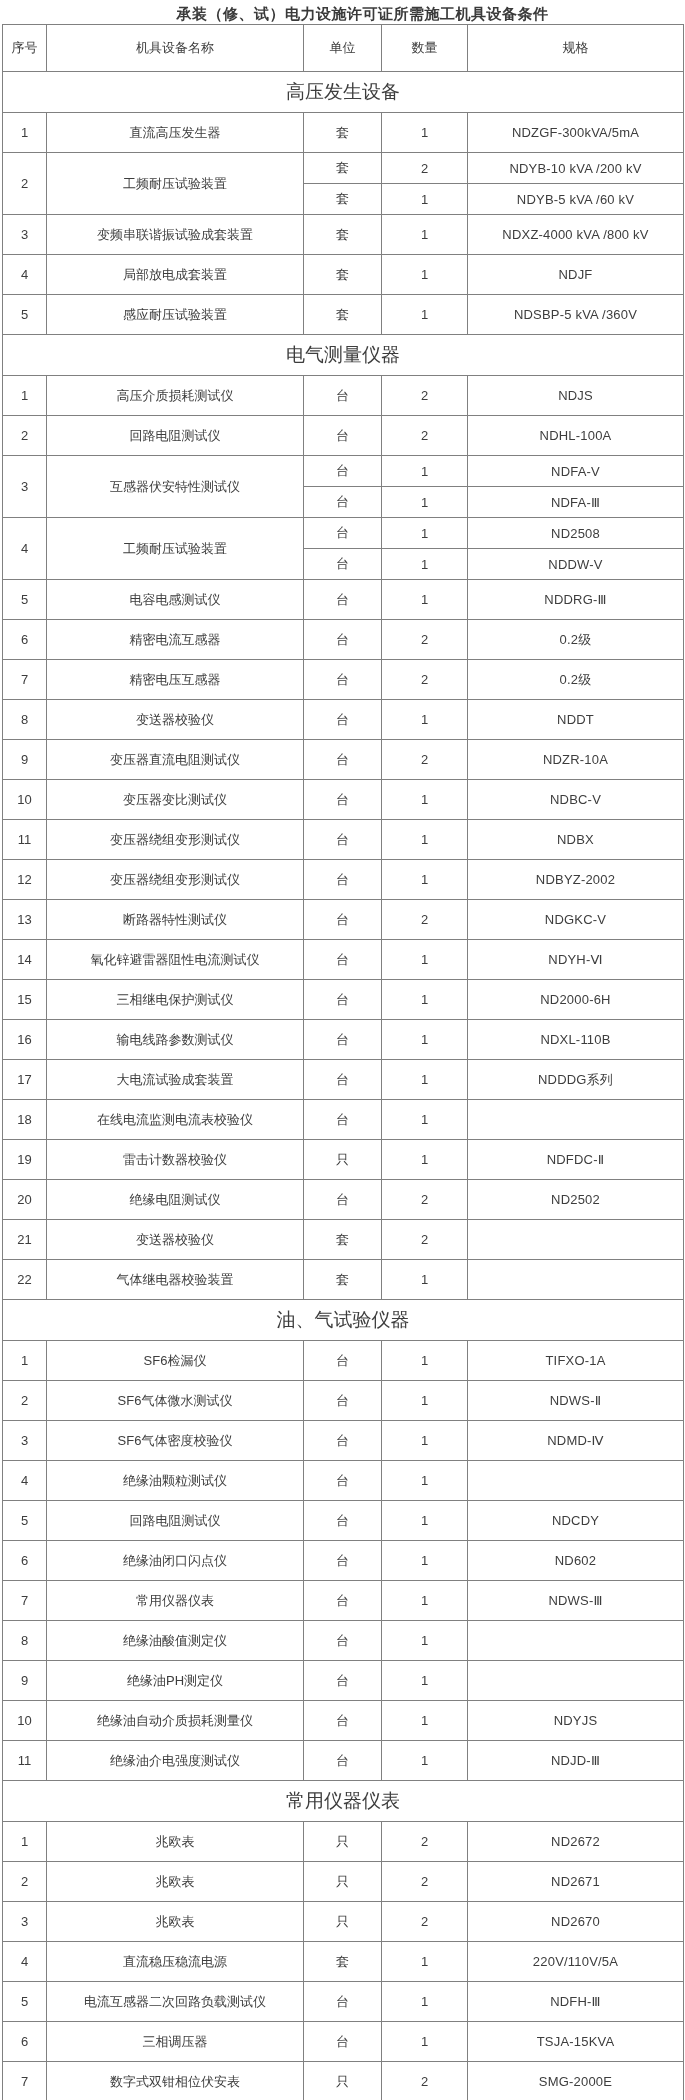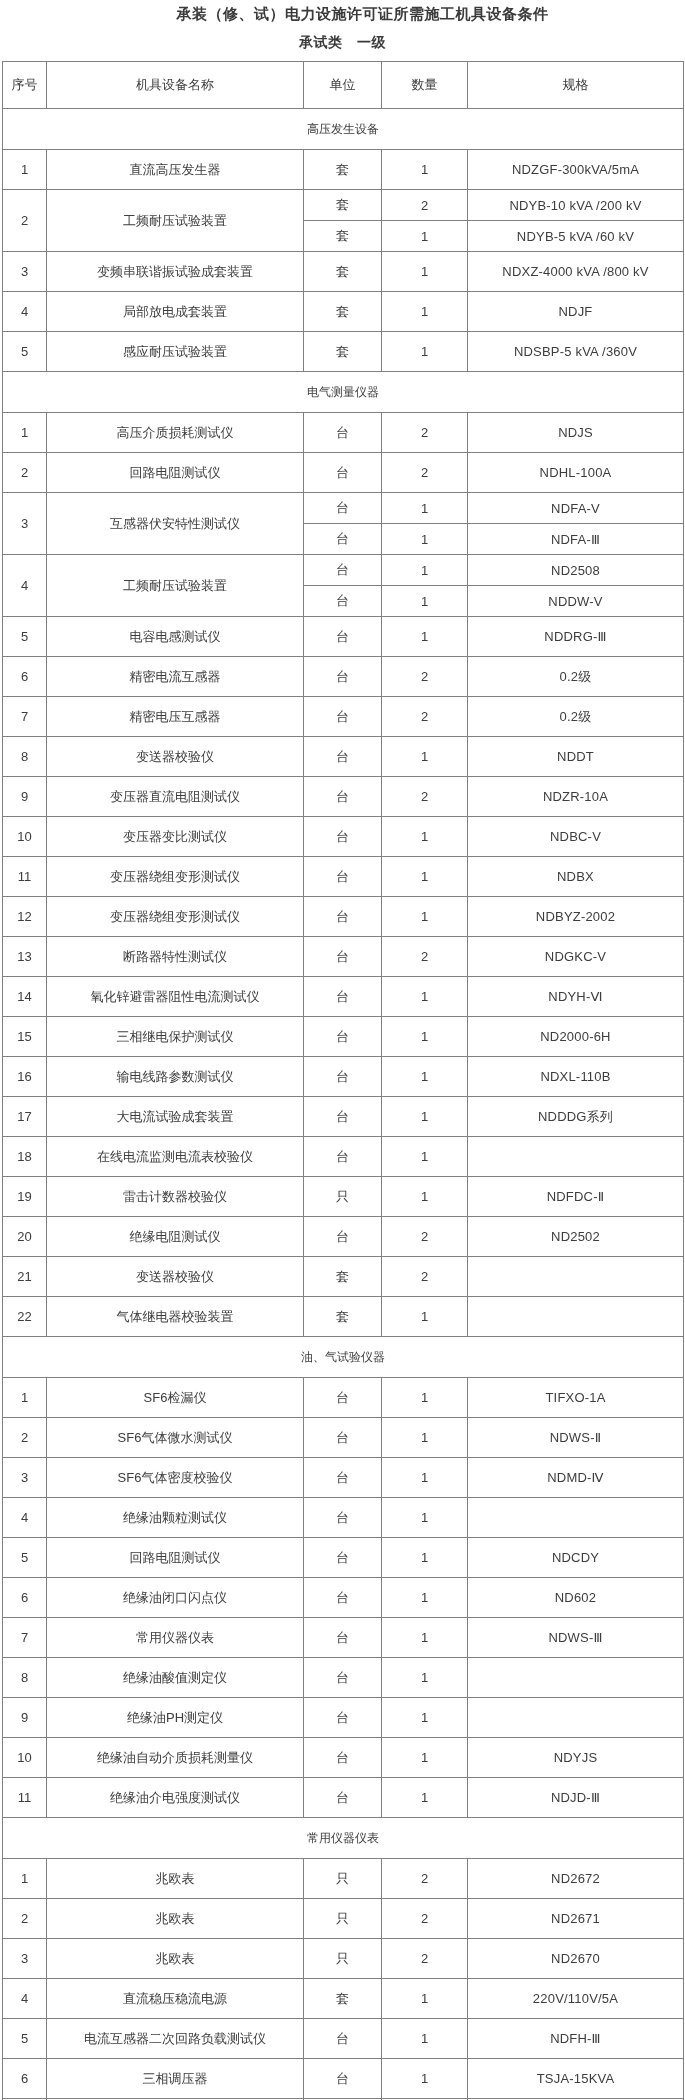--- a/index.html
+++ b/index.html
@@ -50,33 +50,32 @@
     color: #3d3d3d;
     overflow: hidden;
     white-space: nowrap;
   }
   table.equip thead th {
     height: 46px;
     font-size: 13px;
   }
   tr.section-row td {
     height: 40px;
-    font-size: 12px;
+    font-size: 19px;
     text-align: center;
   }
   tr.data-row td { height: 39px; }
   tr.sub-row td  { height: 30px; }
   .spec-cell { letter-spacing: 0.2px; }
 </style>
 </head>
 <body>
 
 <div class="page">
   <div class="doc-title">承装（修、试）电力设施许可证所需施工机具设备条件</div>
-  <div class="doc-subtitle">承试类　一级</div>
   <table class="equip">
     <colgroup>
         <col style="width: 44px;">
         <col style="width: 257px;">
         <col style="width: 78px;">
         <col style="width: 86px;">
         <col style="width: 216px;">
       </colgroup>
     <thead>
         <tr>

